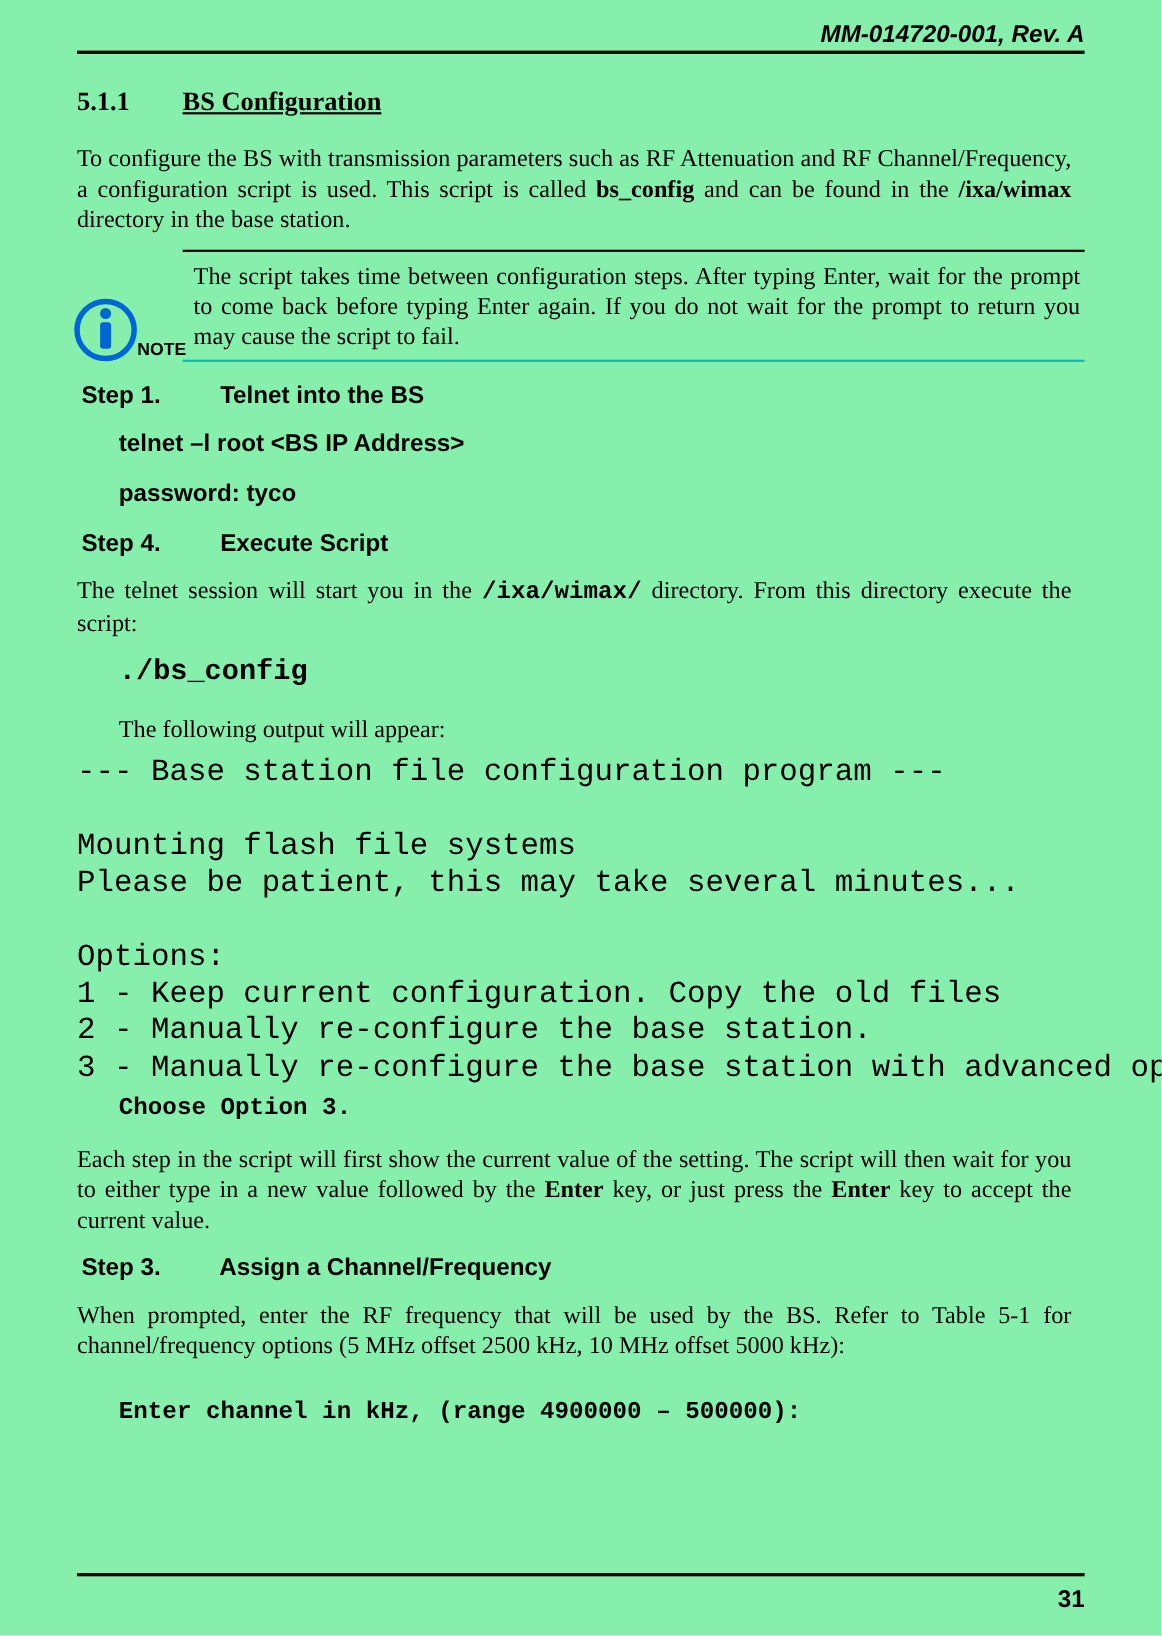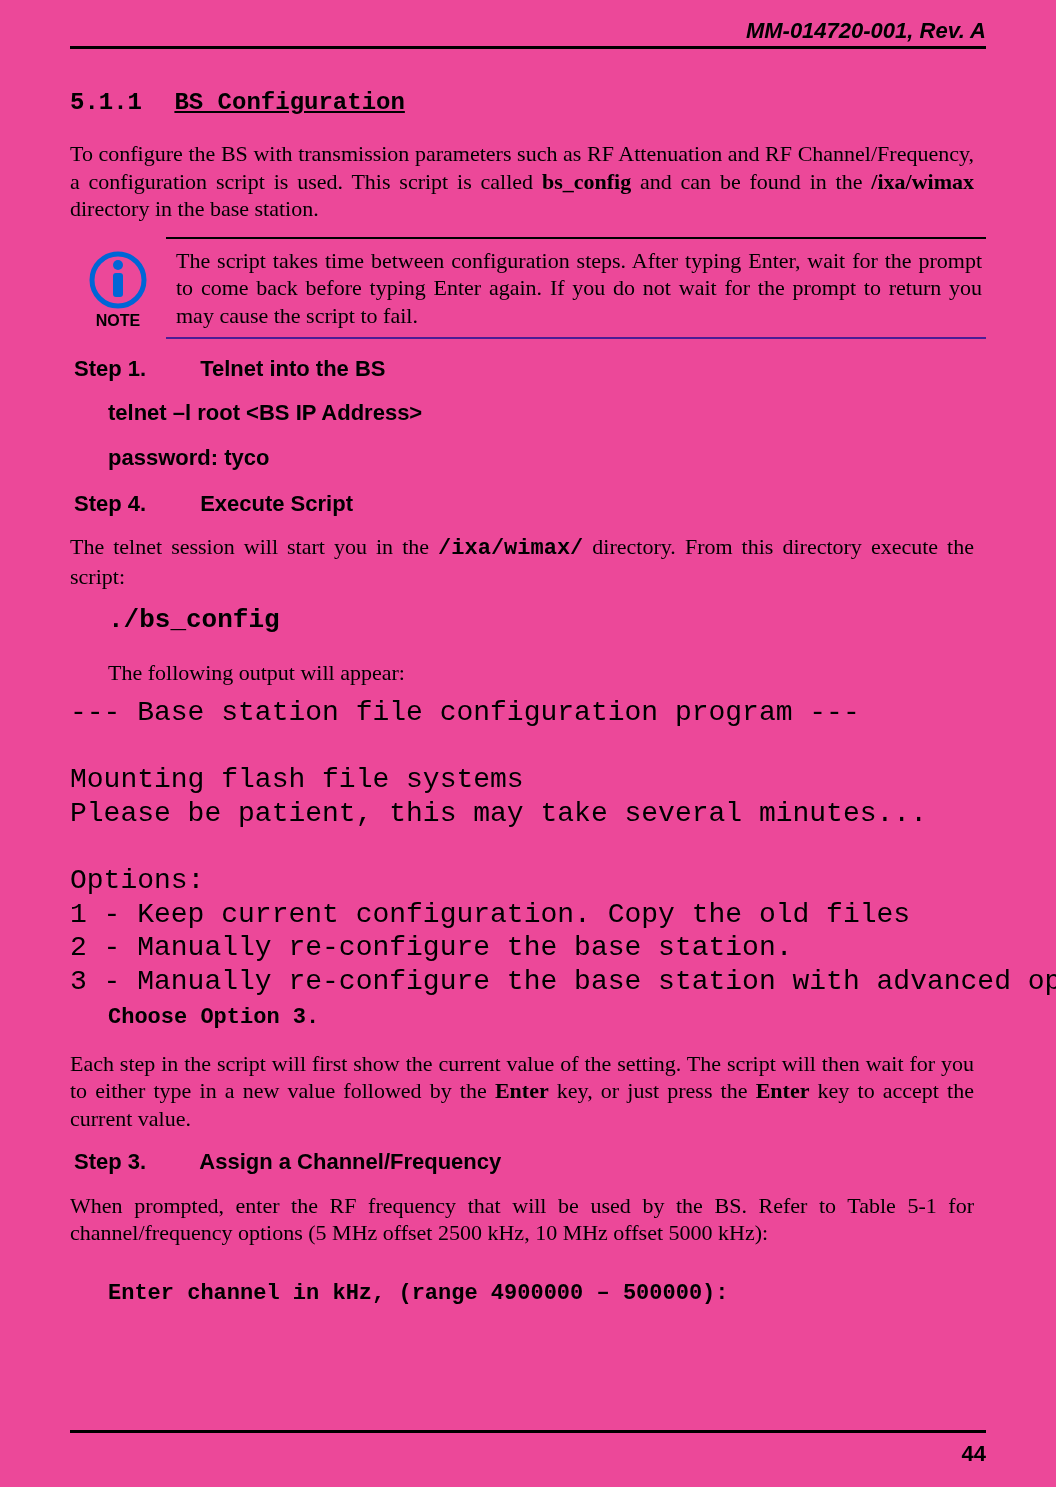--- a/index.html
+++ b/index.html
@@ -5,21 +5,21 @@
   @page { margin: 0; }
   html, body {
     margin: 0;
     padding: 0;
     background: #fff;
   }
   .page {
     width: 1056px;
     height: 1487px;
     position: relative;
-    background: #ec4899;
+    background: #86efac;
     font-family: "Times New Roman", Times, serif;
     color: #000;
     box-sizing: border-box;
   }
   .header-right {
     position: absolute;
     top: 18px;
     right: 70px;
     font-family: Arial, Helvetica, sans-serif;
     font-weight: bold;
@@ -50,24 +50,24 @@
   }
   .content {
     position: absolute;
     top: 62px;
     left: 70px;
     right: 70px;
     font-size: 22px;
     line-height: 1.25;
   }
   .section-heading {
-    font-family: Liberation Mono, monospace;
+    font-family: Liberation Serif, serif;
     font-weight: bold;
     font-size: 24px;
-    margin: 26px 0 22px 0;
+    margin: 16px 0 22px 0;
   }
   .section-heading .num {
     display: inline-block;
     width: 90px;
   }
   .section-heading .title {
     text-decoration: underline;
   }
   .para {
     text-align: justify;
@@ -75,36 +75,36 @@
   }
   .note-row {
     display: flex;
     align-items: stretch;
     margin: 6px 0 16px 0;
   }
   .note-icon-cell {
     width: 96px;
     flex: 0 0 96px;
     display: flex;
-    flex-direction: column;
-    align-items: center;
+    flex-direction: row;
+    align-items: flex-end;
     justify-content: center;
     padding-top: 6px;
   }
   .note-icon-cell svg { display: block; }
   .note-icon-label {
     font-family: Arial, Helvetica, sans-serif;
     font-weight: bold;
     font-size: 16px;
     margin-top: 2px;
   }
   .note-text-cell {
     flex: 1;
     border-top: 2px solid #000;
-    border-bottom: 2px solid #4c1d95;
+    border-bottom: 2px solid #14b8a6;
     padding: 8px 4px 8px 10px;
     text-align: justify;
   }
   .step-heading {
     font-family: Arial, Helvetica, sans-serif;
     font-weight: bold;
     font-size: 22px;
     margin: 16px 0 16px 4px;
   }
   .step-heading .step-label {
@@ -207,14 +207,14 @@
       <span>Assign a Channel/Frequency</span>
     </div>
 
     <p class="para">When prompted, enter the RF frequency that will be used by the BS.  Refer to Table 5-1 for channel/frequency options (5 MHz offset 2500 kHz, 10 MHz offset 5000 kHz):</p>
 
     <div class="indent mono-bold" style="font-size:22px;margin-top:33px;">Enter channel in kHz, (range 4900000 – 500000):</div>
 
   </div>
 
   <div class="bottom-rule"></div>
-  <div class="page-number">44</div>
+  <div class="page-number">31</div>
 </div>
 
 </body></html>

